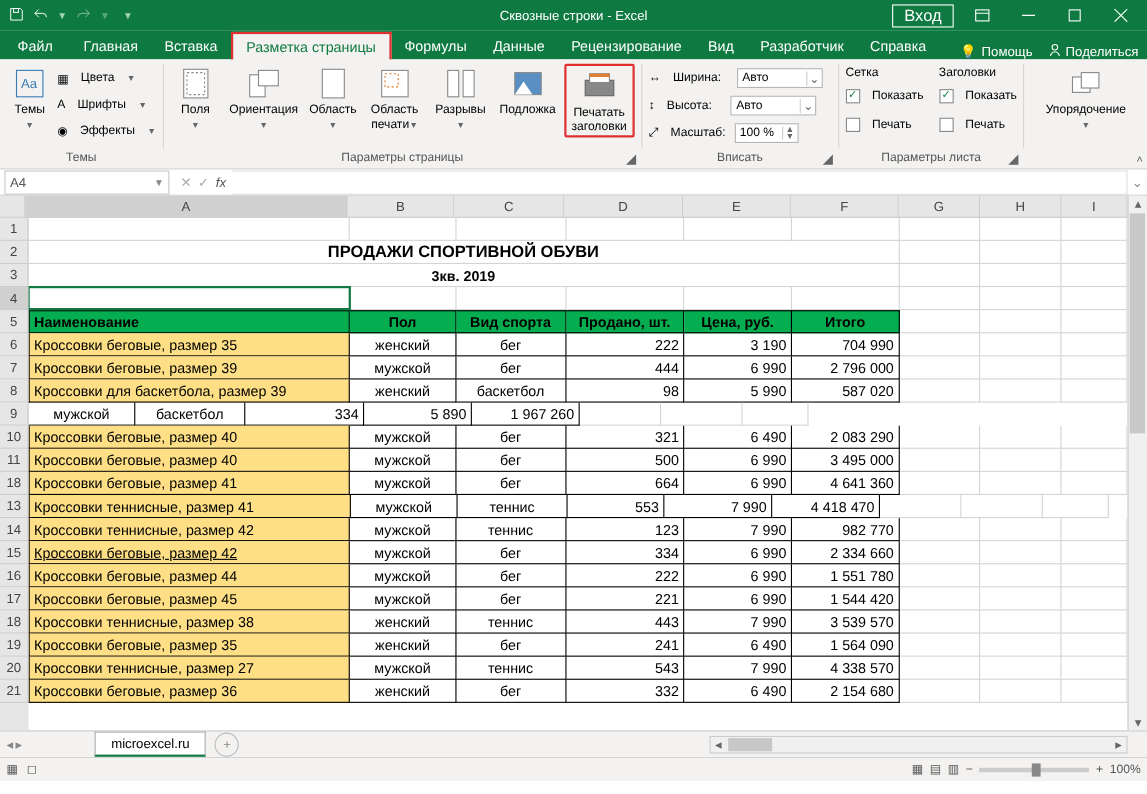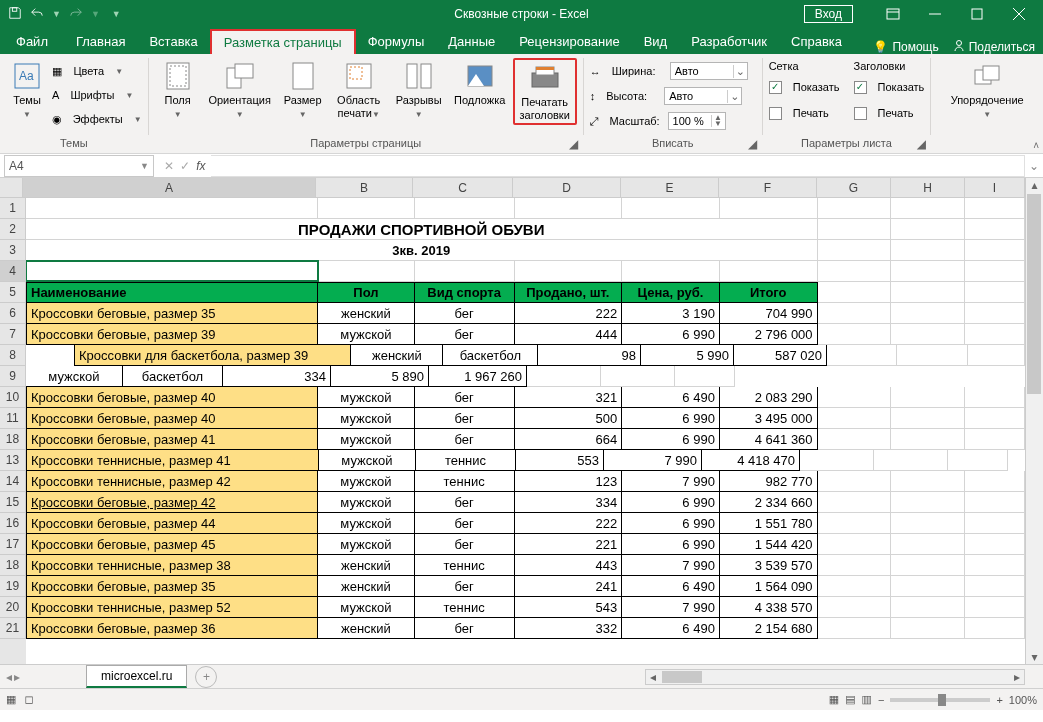--- a/index.html
+++ b/index.html
@@ -3,21 +3,21 @@
 <meta charset="utf-8">
 <style>
 * { box-sizing: border-box; margin:0; padding:0; font-family: "Segoe UI", Arial, sans-serif; }
 body { width:1043px; height:722px; overflow:hidden; background:#fff; font-size:12px; }
 
 .titlebar { height:28px; background:#0e7a41; display:flex; align-items:center; color:#fff; position:relative; }
 .qat { display:flex; align-items:center; gap:8px; padding-left:8px; }
 .qat svg { fill:#fff; }
 .title-center { position:absolute; left:50%; transform:translateX(-50%); font-size:12px; }
 .title-right { position:absolute; right:4px; display:flex; align-items:center; gap:2px; }
-.title-right .login { border:1px solid #fff; padding:1px 10px; font-size:12px; margin-right:18px; }
+.title-right .login { border:1px solid #fff; padding:1px 10px; font-size:15px; margin-right:4px; }
 .winbtn { width:40px; height:24px; display:flex; align-items:center; justify-content:center; }
 
 .tabsbar { height:26px; background:#0e7a41; display:flex; align-items:flex-end; color:#fff; font-size:13px; position:relative; }
 .tab { padding:4px 12px 5px; cursor:pointer; }
 .tab.file { padding-left:16px; padding-right:16px; }
 .tab.active { background:#f3f2f1; color:#0e7a41; border:2px solid #e03030; border-bottom:none; position:relative; top:1px; }
 .tabsbar-right { position:absolute; right:8px; display:flex; align-items:center; gap:14px; font-size:12px; }
 
 .ribbon { height:100px; background:#f3f2f1; border-bottom:1px solid #d6d6d6; display:flex; position:relative; }
 .group { display:flex; flex-direction:column; align-items:center; justify-content:space-between; padding:4px 6px 0; position:relative; }
@@ -194,21 +194,21 @@
             </svg>
           </div>
           <div class="lbl"><span>Ориентация</span><br><span style="font-size:8px;color:#666">▼</span></div>
         </div>
       <div class="bigbtn" style="width:48px">
           <div class="ic">
             <svg width="24" height="30">
               <rect x="2" y="2" width="20" height="26" fill="#fff" stroke="#888"></rect>
             </svg>
           </div>
-          <div class="lbl"><span>Размер</span><br><span style="font-size:8px;color:#666">▼</span></div>
+          <div class="lbl"><span>Область</span><br><span style="font-size:8px;color:#666">▼</span></div>
         </div>
       <div class="bigbtn" style="width:56px">
           <div class="ic">
             <svg width="28" height="28">
               <rect x="2" y="2" width="24" height="24" fill="#fff" stroke="#888"></rect>
               <rect x="5" y="5" width="12" height="12" fill="none" stroke="#e08030" stroke-dasharray="2"></rect>
             </svg>
           </div>
           <div class="lbl"><span>Область печати</span><span style="font-size:8px;color:#666">▼</span></div>
         </div>
@@ -420,21 +420,21 @@
               <div class="cell data center" style="width: 97px;">мужской</div>
               <div class="cell data center" style="width: 100px;">бег</div>
               <div class="cell data right" style="width: 108px;">444</div>
               <div class="cell data right" style="width: 98px;">6 990</div>
               <div class="cell data right" style="width: 98px;">2 796 000</div>
               <div class="cell" style="width: 74px;"></div>
               <div class="cell" style="width: 74px;"></div>
               <div class="cell" style="width: 60px;"></div>
             </div>
             <div class="row">
-              <div class="cell name" style="width: 293px; border-left: 1px solid rgb(0, 0, 0); margin-left: 48px;">Кроссовки для баскетбола, размер 39</div>
+              <div class="cell name" style="width: 293px; border-left: 1px solid rgb(0, 0, 0);">Кроссовки для баскетбола, размер 39</div>
               <div class="cell data center" style="width: 97px;">женский</div>
               <div class="cell data center" style="width: 100px;">баскетбол</div>
               <div class="cell data right" style="width: 108px;">98</div>
               <div class="cell data right" style="width: 98px;">5 990</div>
               <div class="cell data right" style="width: 98px;">587 020</div>
               <div class="cell" style="width: 74px;"></div>
               <div class="cell" style="width: 74px;"></div>
               <div class="cell" style="width: 60px;"></div>
             </div>
             <div class="row">
@@ -551,21 +551,21 @@
               <div class="cell data center" style="width: 97px;">женский</div>
               <div class="cell data center" style="width: 100px;">бег</div>
               <div class="cell data right" style="width: 108px;">241</div>
               <div class="cell data right" style="width: 98px;">6 490</div>
               <div class="cell data right" style="width: 98px;">1 564 090</div>
               <div class="cell" style="width: 74px;"></div>
               <div class="cell" style="width: 74px;"></div>
               <div class="cell" style="width: 60px;"></div>
             </div>
             <div class="row">
-              <div class="cell name" style="width: 293px; border-left: 1px solid rgb(0, 0, 0);">Кроссовки теннисные, размер 52</div>
+              <div class="cell name" style="width: 293px; border-left: 1px solid rgb(0, 0, 0);">Кроссовки теннисные, размер 27</div>
               <div class="cell data center" style="width: 97px;">мужской</div>
               <div class="cell data center" style="width: 100px;">теннис</div>
               <div class="cell data right" style="width: 108px;">543</div>
               <div class="cell data right" style="width: 98px;">7 990</div>
               <div class="cell data right" style="width: 98px;">4 338 570</div>
               <div class="cell" style="width: 74px;"></div>
               <div class="cell" style="width: 74px;"></div>
               <div class="cell" style="width: 60px;"></div>
             </div>
             <div class="row">

